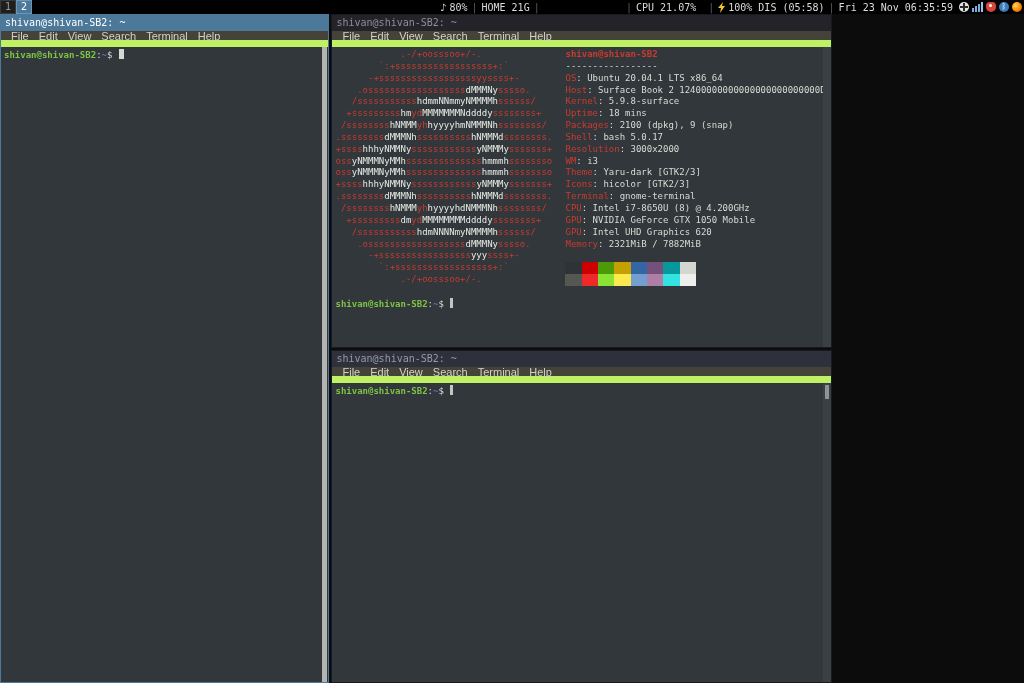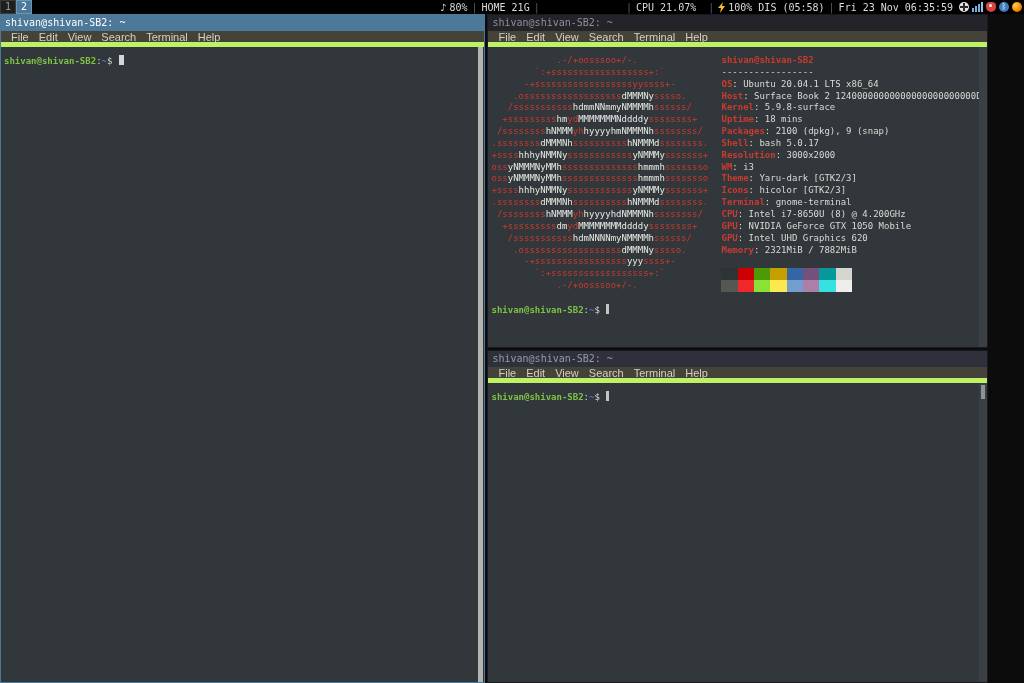--- a/index.html
+++ b/index.html
@@ -30,55 +30,55 @@
      linear-gradient(#79aede,#79aede) left 6px bottom 0/2px 8px no-repeat,
      linear-gradient(#9fc3e8,#9fc3e8) left 9px bottom 0/2px 10px no-repeat;
      width:11px}
   .ti.notif{background:#d8453e;border-radius:40% 40% 50% 50%}
   .ti.notif::before{content:"";position:absolute;left:3px;top:2px;width:3px;height:3px;border-radius:50%;background:#fff}
   .ti.bt{background:#3d7bbf;color:#fff;font-family:"DejaVu Sans",sans-serif;
          font-size:8px;line-height:10px;text-align:center}
   .ti.browser{background:radial-gradient(circle at 35% 35%,#ffd24a,#f57900 65%,#cf5400)}
 
   
-  .desktop{position:absolute;top:14px;left:0;width:988px;height:669px;display:flex;gap:2px}
+  .desktop{position:absolute;top:14px;left:0;width:832px;height:669px;display:flex;gap:2px}
   .win{display:flex;flex-direction:column;position:relative}
   .win.left{width:510px;height:669px;border:1px solid #4c7899}
   .rightcol{width:512px;display:flex;flex-direction:column;gap:2px}
   .win.rtop{height:334px;border:1px solid #191920}
   .win.rbot{flex:1;border:1px solid #191920}
   .titlebar{height:16px;line-height:16px;font-family:"DejaVu Sans Mono",monospace;
             font-size:10px;padding-left:4px;flex:0 0 16px;white-space:nowrap;overflow:hidden}
   .left  .titlebar{background:#4c7899;color:#ffffff}
   .rtop  .titlebar{background:#232329;color:#8f8f99}
   .rbot  .titlebar{background:#2e313c;color:#959aa6}
-  .menubar{flex:0 0 16px;height:16px;background:#454239;border-bottom:5px solid #bef264;
+  .menubar{flex:0 0 16px;height:16px;background:#454239;border-bottom:7px solid #bef264;
            display:flex;align-items:center;padding-left:5px;font-size:11px;color:#d5d0c8}
   .menubar .mi{padding:0 5px}
   .content{flex:1;background:#31373b;position:relative;overflow:hidden;
            font-family:"DejaVu Sans Mono",monospace;font-size:9px;line-height:11.85px;
-           color:#d8dcd4;padding:8px 0 0 3px}
+           color:#d8dcd4;padding:2px 0 0 3px}
   .pline{white-space:pre}
   .p-user{color:#7fc344;font-weight:bold}
   .p-path{color:#5276c4;font-weight:bold}
   .cursor{display:inline-block;width:5px;height:10px;background:#d4d8d2;vertical-align:-1px;margin-left:1px}
   .cursor.thin{width:3px;background:#c2c6c0}
   .scroll-thumb{position:absolute;top:0;right:1px;bottom:0;width:5px;background:#b4b4b0}
   .trough{position:absolute;top:0;right:0;bottom:0;width:8px;background:#3a4044}
   .mini-thumb{position:absolute;top:2px;right:2px;width:4px;height:14px;background:#8f9496}
 
   
   .neofetch-output{display:flex}
   .art{white-space:pre;width:217px}
   .art .c1{color:#cb3a2e}
   .art .c2{color:#e7eae4}
   .info{margin-left:13px;white-space:pre}
   .line{height:11.85px}
   .nf-head{color:#cb3a2e;font-weight:bold}
-  .nf-label{color:#cb3a2e;font-weight:bold}
+  .nf-label{color:#cb3a2e;font-weight:normal}
   .prow{display:flex}
   .sw{width:16.3px;height:11.85px;display:inline-block}
 </style>
 </head>
 <body>
 
 <div class="bar">
   <div class="ws">1</div>
   <div class="ws focused">2</div>
 

